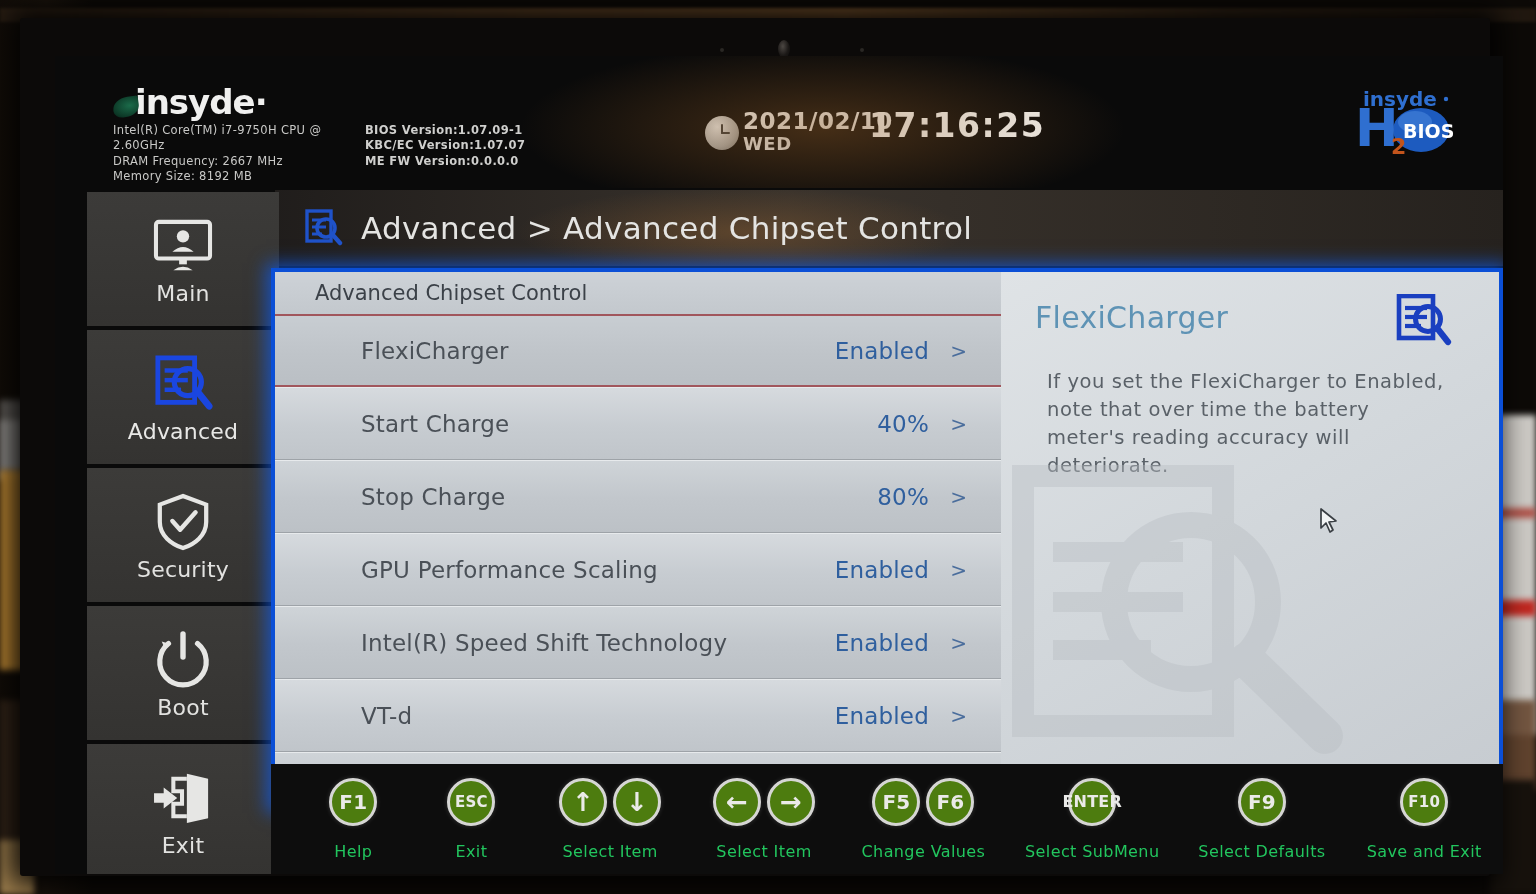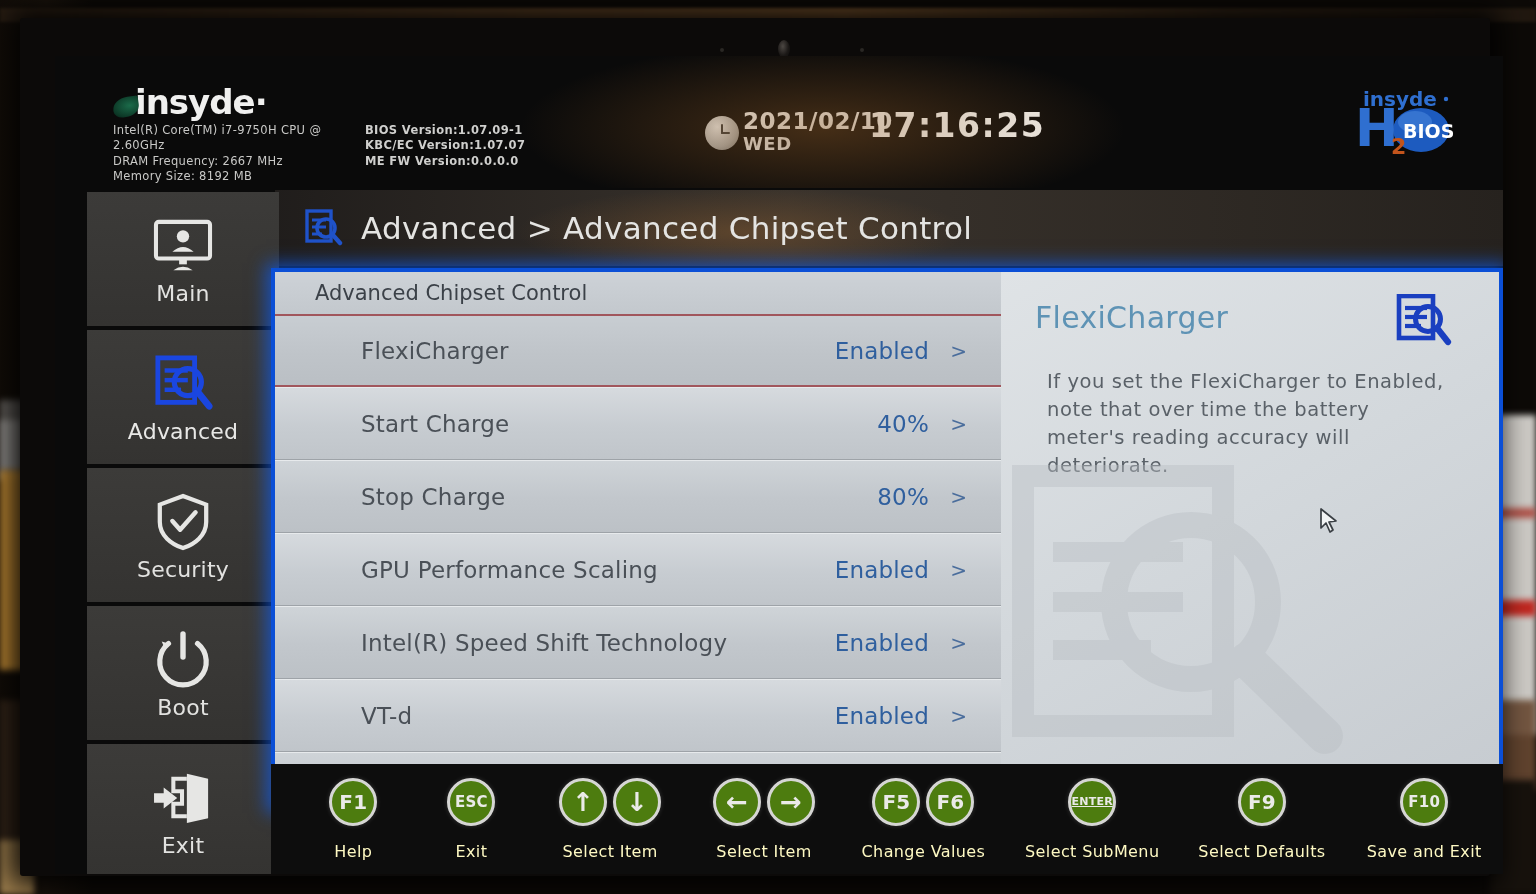--- a/index.html
+++ b/index.html
@@ -213,22 +213,22 @@
   .key-circles { display: flex; gap: 6px; }
   .key-circle {
     width: 48px; height: 48px; border-radius: 50%;
     border: 3px solid #d6d6d4;
     display: flex; align-items: center; justify-content: center;
     color: #eaeae8; font-size: 20px; font-weight: bold; letter-spacing: .2px;
     background: #4d7c0f;
     box-shadow: 0 0 5px rgba(255,255,255,.16);
   }
   .key-circle.small-txt { font-size: 15px; }
-  .key-circle.tiny-txt { font-size: 11px; text-decoration: underline; }
-  .key-caption { margin-top: 16px; font-size: 16px; color: #fef9c3; letter-spacing: .4px; white-space: nowrap; }
+  .key-circle.tiny-txt { font-size: 16px; }
+  .key-caption { margin-top: 16px; font-size: 16px; color: #22c55e; letter-spacing: .4px; white-space: nowrap; }
   .arrow-glyph { font-size: 26px; line-height: 1; }
 </style>
 </head>
 <body>
 
 <div id="scene">
   <div class="env-blob env-top-wood"></div>
   <div class="env-blob env-gray-left"></div>
   <div class="env-blob env-white-left"></div>
   <div class="env-blob env-orange-left"></div>

